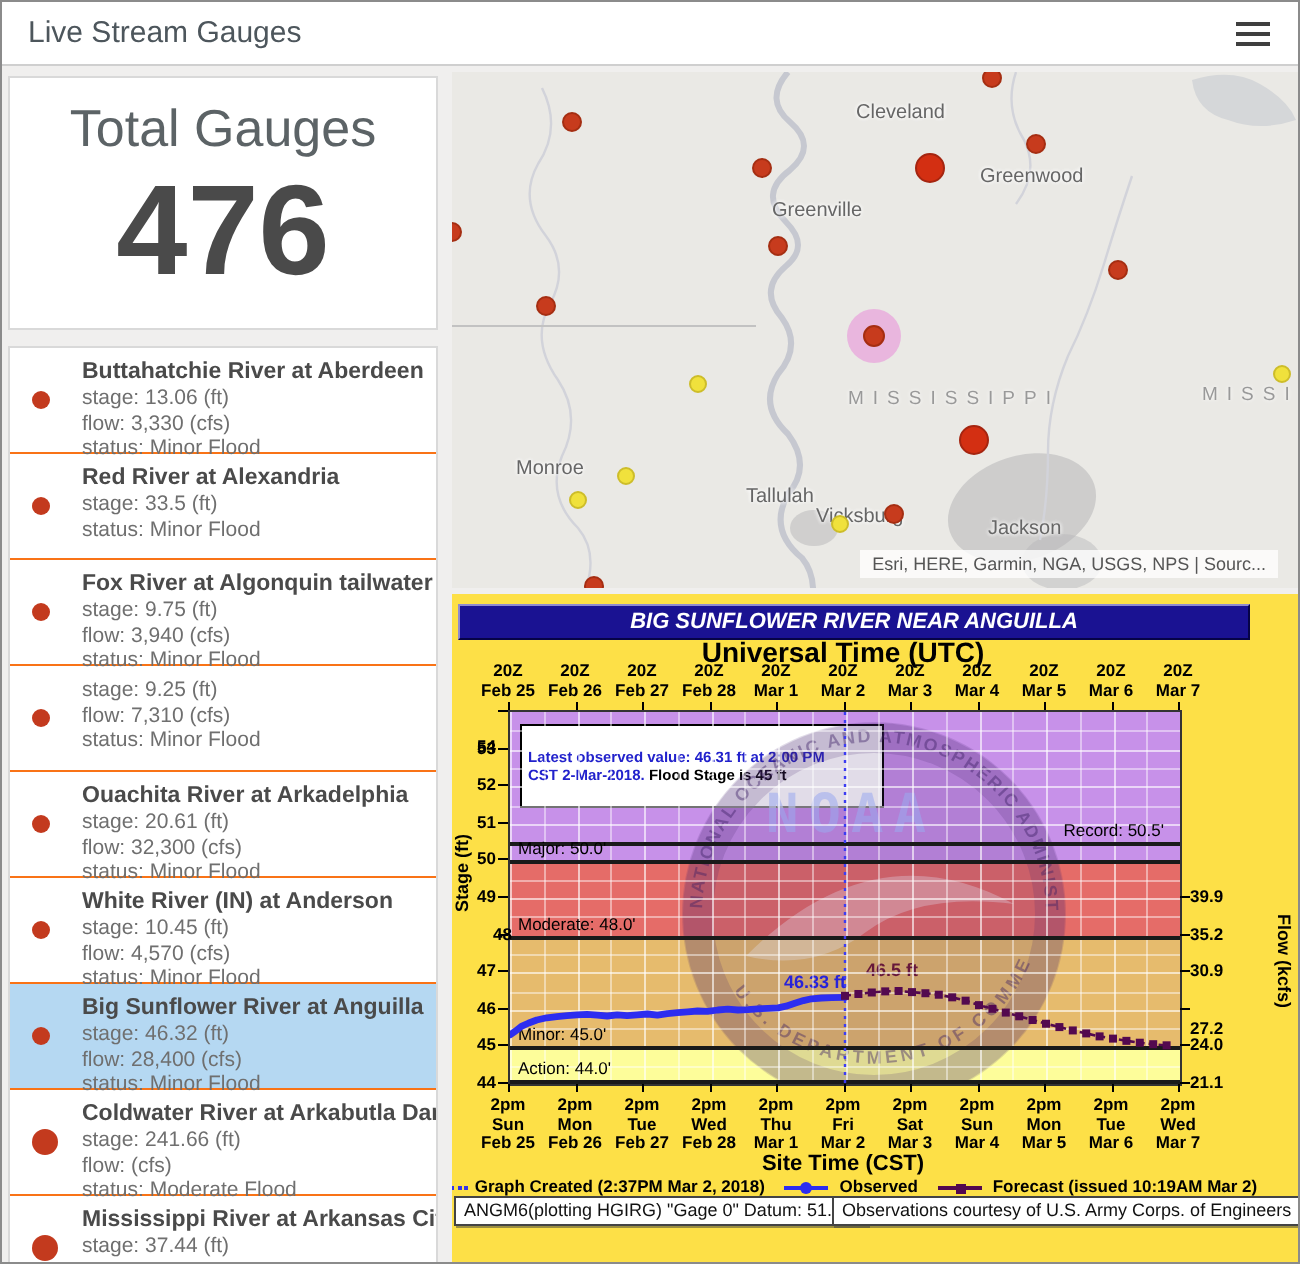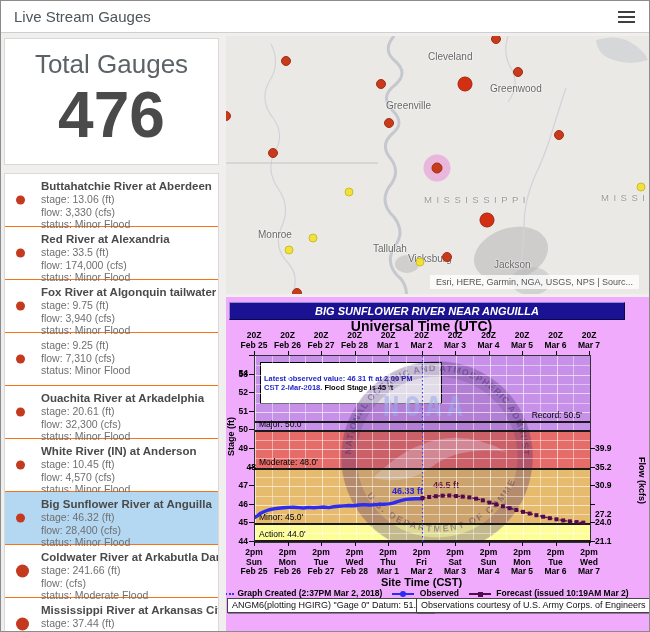--- a/index.html
+++ b/index.html
@@ -31,21 +31,21 @@
   .state{position:absolute;font-size:9.5px;letter-spacing:4.5px;color:#999;text-shadow:0 0 2px #fff;white-space:nowrap;}
   .mk{position:absolute;border-radius:50%;transform:translate(-50%,-50%);}
   .mk.minor{width:8px;height:8px;background:#c73b1d;border:1px solid #a52e12;}
   .mk.moderate{width:13px;height:13px;background:#d32f12;border:1px solid #a52510;}
   .mk.action{width:7px;height:7px;background:#f0e13c;border:1px solid #cdbd2a;}
   .mk.halo{width:27px;height:27px;background:rgba(231,140,216,.55);}
   .mk.core{width:9px;height:9px;background:#c73b1d;border:1px solid #a52e12;}
   .attrib{position:absolute;right:12px;bottom:5px;background:rgba(255,255,255,.78);color:#555;
           font-size:9px;padding:2px 6px;white-space:nowrap;}
   
-  #chart{position:absolute;left:225px;top:296px;width:425px;height:336px;background:#f0abfc;overflow:hidden;
+  #chart{position:absolute;left:225px;top:296px;width:425px;height:336px;background:#fde047;overflow:hidden;
          font-family:"Liberation Sans",sans-serif;}
   .ctitle{position:absolute;left:3px;top:5px;width:394px;height:16px;background:#1a1292;color:#fff;
           font-size:11px;font-style:italic;font-weight:bold;text-align:center;line-height:16px;
           border-top:1px solid #8f8ad0;border-left:1px solid #8f8ad0;border-right:1px solid #060347;border-bottom:1px solid #060347;}
   .axis-top-label{position:absolute;left:28px;top:21px;width:335px;text-align:center;font-size:14px;font-weight:bold;color:#000;}
   .axis-bottom-label{position:absolute;left:28px;top:279px;width:335px;text-align:center;font-size:11px;font-weight:bold;color:#000;}
   .tick-lbl{position:absolute;font-size:8.5px;font-weight:bold;color:#000;text-align:center;width:40px;white-space:nowrap;}
   .stage-lbl{position:absolute;font-size:8.5px;font-weight:bold;color:#000;width:22px;text-align:right;}
   .flow-lbl{position:absolute;left:369px;font-size:8.5px;font-weight:bold;color:#000;}
   .tickdash{position:absolute;background:#000;}
@@ -100,21 +100,20 @@
         <span class="dot minor"></span>
         <div class="row-title">Buttahatchie River at Aberdeen</div>
         <div class="row-detail">stage: 13.06 (ft)</div>
         <div class="row-detail">flow: 3,330 (cfs)</div>
         <div class="row-detail">status: Minor Flood</div>
       </div>
       <div class="row">
         <span class="dot minor"></span>
         <div class="row-title">Red River at Alexandria</div>
         <div class="row-detail">stage: 33.5 (ft)</div>
-        <div class="row-detail">flow: 174,000 (cfs)</div>
         <div class="row-detail">status: Minor Flood</div>
       </div>
       <div class="row">
         <span class="dot minor"></span>
         <div class="row-title">Fox River at Algonquin tailwater</div>
         <div class="row-detail">stage: 9.75 (ft)</div>
         <div class="row-detail">flow: 3,940 (cfs)</div>
         <div class="row-detail">status: Minor Flood</div>
       </div>
       <div class="row">

